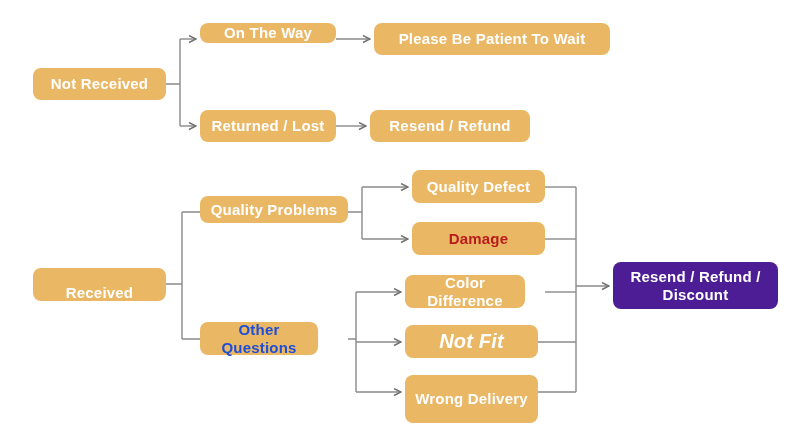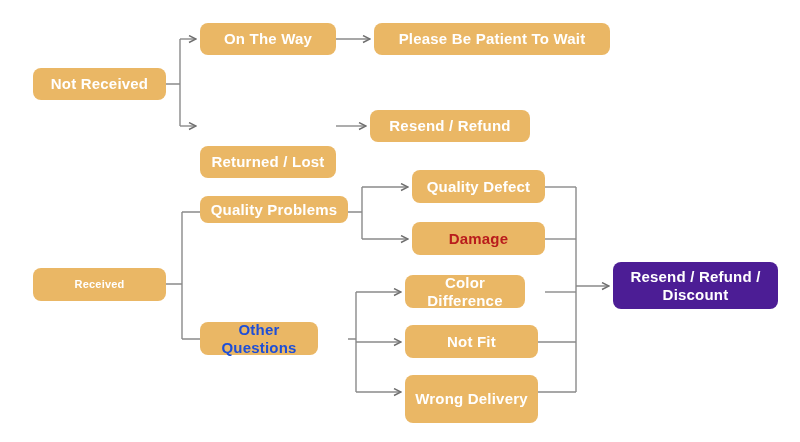--- a/index.html
+++ b/index.html
@@ -85,51 +85,51 @@
       <path d="M538,392 L576,392"></path>
       <path d="M576,187 L576,392"></path>
       <path d="M576,286 L609,286" marker-end="url(#arrowhead)"></path>
 
     </g>
   </svg>
 
   <div class="node" style="left: 33px; top: 68px; width: 133px; height: 32px; font-size: 15px; background: rgb(234, 183, 101); color: rgb(255, 255, 255);">
     <span>Not Received</span>
   </div>
-  <div class="node" style="left: 200px; top: 23px; width: 136px; height: 32px; font-size: 15px; background: rgb(234, 183, 101); color: rgb(255, 255, 255);">
+  <div class="node" style="left: 200px; top: 23px; width: 136px; height: 20px; font-size: 15px; background: rgb(234, 183, 101); color: rgb(255, 255, 255);">
     <span>On The Way</span>
   </div>
   <div class="node" style="left: 374px; top: 23px; width: 236px; height: 32px; font-size: 15px; background: rgb(234, 183, 101); color: rgb(255, 255, 255);">
     <span>Please Be Patient To Wait</span>
   </div>
-  <div class="node" style="left: 200px; top: 110px; width: 136px; height: 32px; font-size: 15px; background: rgb(234, 183, 101); color: rgb(255, 255, 255); margin-top: 36px;">
+  <div class="node" style="left: 200px; top: 110px; width: 136px; height: 32px; font-size: 15px; background: rgb(234, 183, 101); color: rgb(255, 255, 255);">
     <span>Returned / Lost</span>
   </div>
   <div class="node" style="left: 370px; top: 110px; width: 160px; height: 32px; font-size: 15px; background: rgb(234, 183, 101); color: rgb(255, 255, 255);">
     <span>Resend / Refund</span>
   </div>
-  <div class="node" style="left: 33px; top: 268px; width: 133px; height: 33px; font-size: 11px; background: rgb(234, 183, 101); color: rgb(255, 255, 255);">
+  <div class="node" style="left: 33px; top: 268px; width: 133px; height: 33px; font-size: 15px; background: rgb(234, 183, 101); color: rgb(255, 255, 255); align-items: flex-end;">
     <span>Received</span>
   </div>
   <div class="node" style="left: 200px; top: 196px; width: 148px; height: 27px; font-size: 15px; background: rgb(234, 183, 101); color: rgb(255, 255, 255);">
     <span>Quality Problems</span>
   </div>
   <div class="node" style="left: 200px; top: 322px; width: 118px; height: 33px; font-size: 15px; background: rgb(234, 183, 101); color: #1d4ed8;">
     <span>Other Questions</span>
   </div>
   <div class="node" style="left: 412px; top: 170px; width: 133px; height: 33px; font-size: 15px; background: rgb(234, 183, 101); color: rgb(255, 255, 255);">
     <span>Quality Defect</span>
   </div>
   <div class="node" style="left: 412px; top: 222px; width: 133px; height: 33px; font-size: 15px; background: rgb(234, 183, 101); color: #b91c1c;">
     <span>Damage</span>
   </div>
   <div class="node" style="left: 405px; top: 275px; width: 120px; height: 33px; font-size: 15px; background: rgb(234, 183, 101); color: rgb(255, 255, 255);">
     <span>Color Difference</span>
   </div>
-  <div class="node" style="left: 405px; top: 325px; width: 133px; height: 33px; font-size: 15px; background: rgb(234, 183, 101); color: rgb(255, 255, 255);">
+  <div class="node" style="left: 405px; top: 325px; width: 133px; height: 33px; font-size: 20px; background: rgb(234, 183, 101); color: rgb(255, 255, 255); font-style: italic;">
     <span>Not Fit</span>
   </div>
   <div class="node" style="left: 405px; top: 375px; width: 133px; height: 48px; font-size: 15px; background: rgb(234, 183, 101); color: rgb(255, 255, 255);">
     <span>Wrong Delivery</span>
   </div>
   <div class="node" style="left: 613px; top: 262px; width: 165px; height: 47px; font-size: 15px; background: #4c1d95; color: rgb(255, 255, 255);">
     <span>Resend / Refund /
 Discount</span>
   </div>
 

